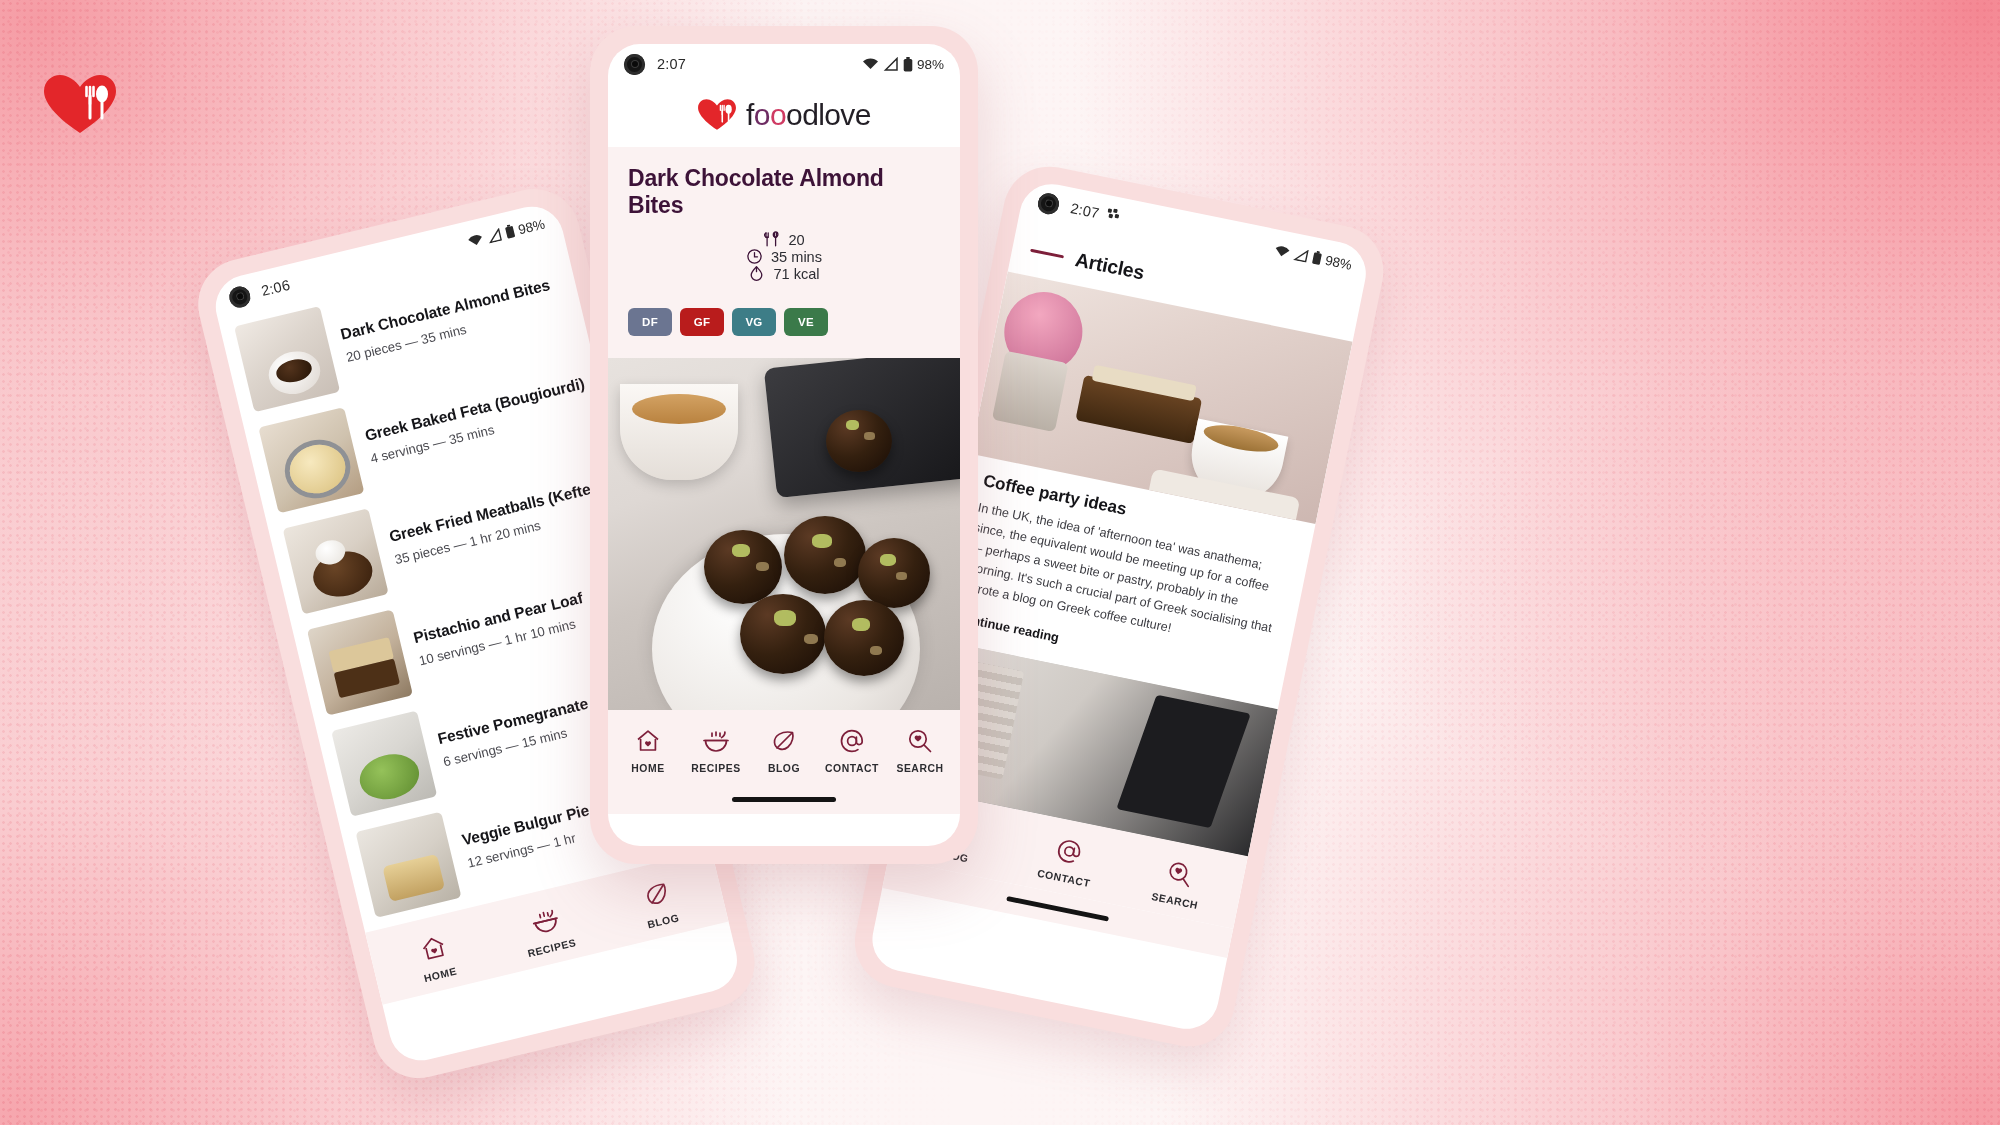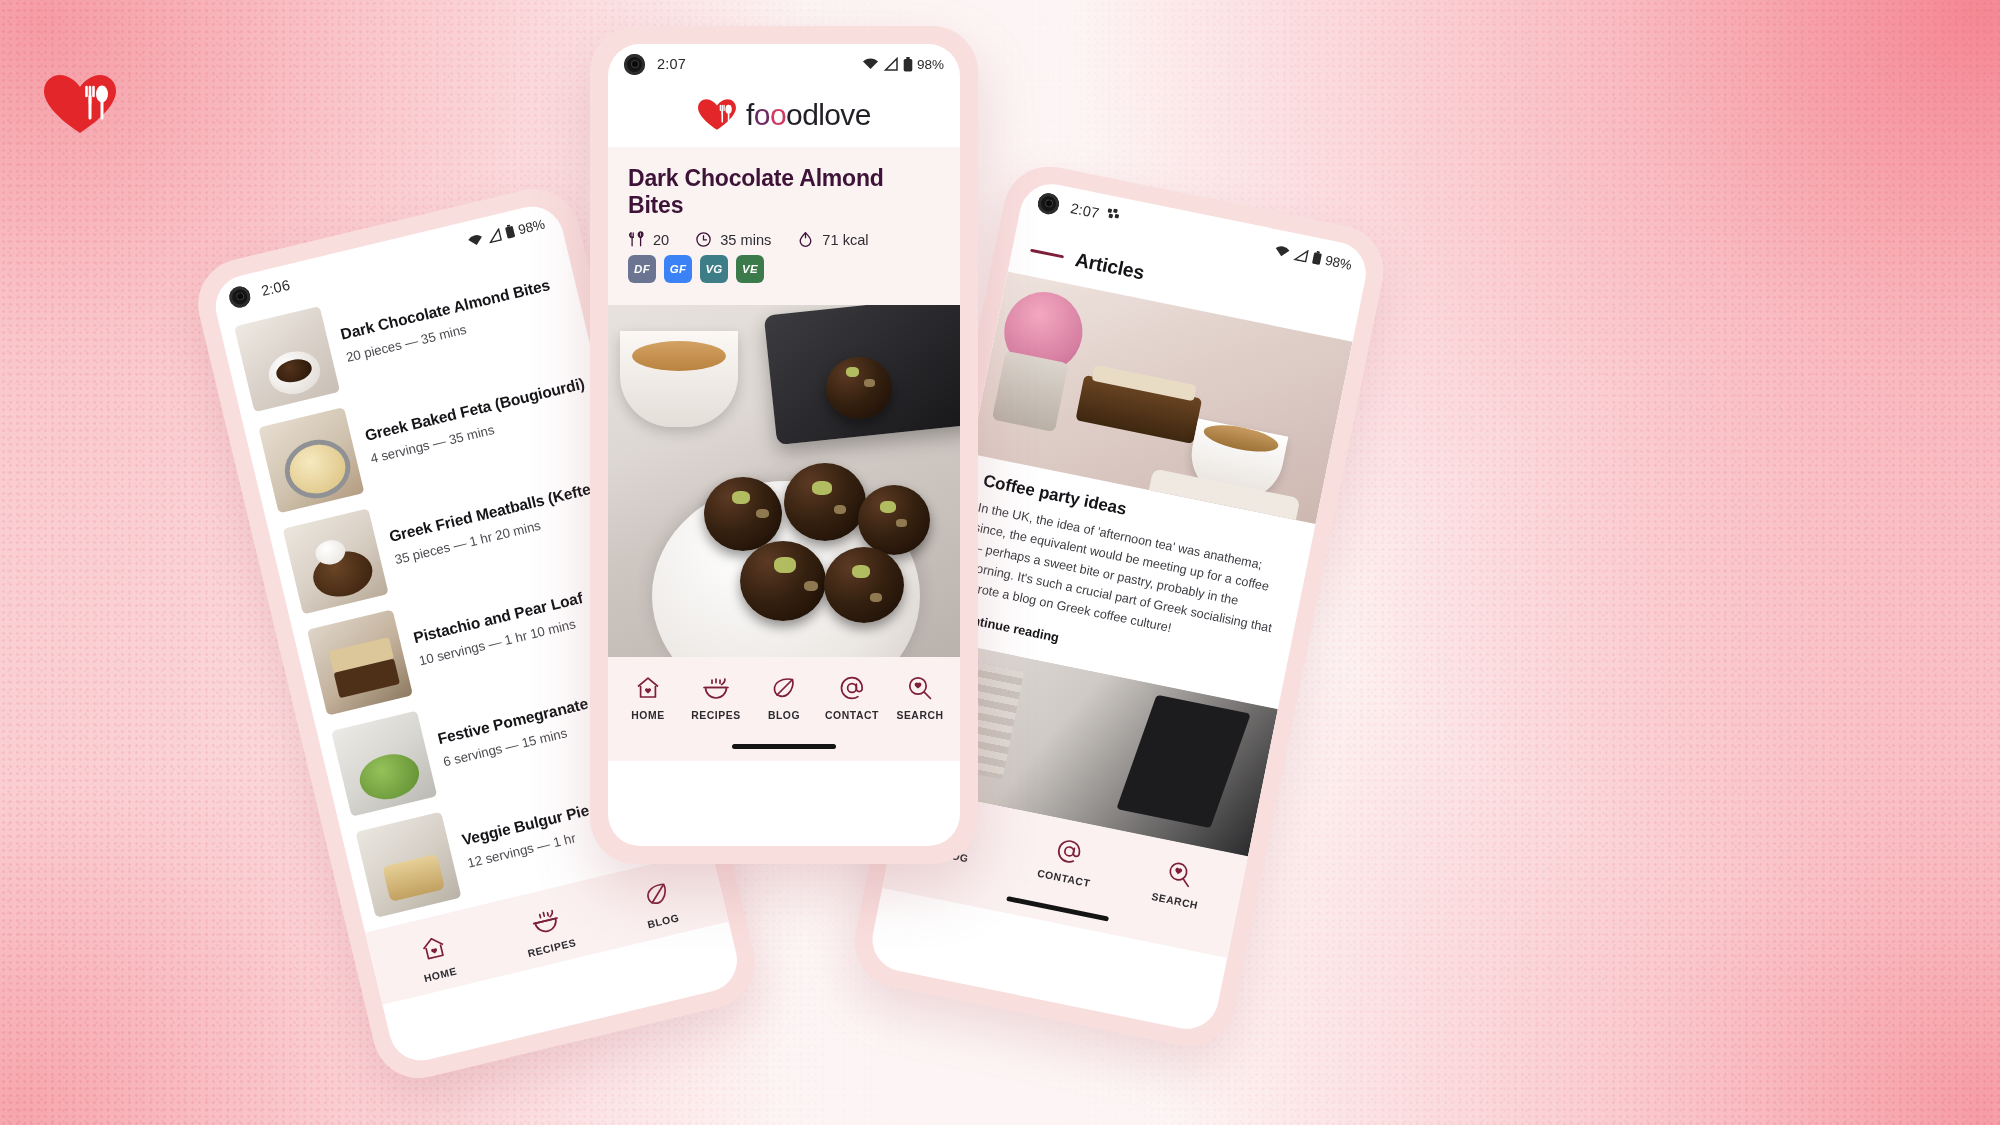--- a/index.html
+++ b/index.html
@@ -77,26 +77,26 @@
   
   .logo-row{display:flex;align-items:center;justify-content:center;gap:9px;
             padding:14px 0 16px;}
   .logo-text{font-size:30px;font-weight:400;letter-spacing:-.6px;line-height:1;}
 
   
   .rcard{background:#fbf2f2;padding:18px 20px 22px;}
   .rtitle{font-size:23px;font-weight:700;color:#3d1338;line-height:1.18;margin:0 0 12px;
           letter-spacing:-.2px;}
   .rdesc{font-size:14.6px;line-height:1.52;color:#3b3b40;margin:0 0 16px;}
-  .rmeta{display:flex;align-items:center;gap:26px;margin-bottom:7px;}
+  .rmeta{display:flex;align-items:center;margin-bottom:26px;flex-direction:column;}
   .mi{display:flex;align-items:center;gap:8px;font-size:14.6px;color:#2d2d33;}
   .mi svg{display:block;}
   .rbadges{display:flex;gap:8px;}
-  .badge{width:28px;height:28px;border-radius:6px;display:flex;align-items:center;
-         justify-content:center;color:#fff;font-size:11.5px;font-weight:700;letter-spacing:.3px;font-style:italic;}
+  .badge{width:44px;height:28px;border-radius:6px;display:flex;align-items:center;
+         justify-content:center;color:#fff;font-size:11.5px;font-weight:700;letter-spacing:.3px;}
 
   
   .hero{position:relative;height:352px;overflow:hidden;background:#cfcac6;}
   .hero .sky{position:absolute;inset:0;
     background:linear-gradient(160deg,#e7e2de 0%,#ded8d4 32%,#cdc6c1 55%,#b9b2ad 100%);}
   .cupw{position:absolute;left:12px;top:26px;width:118px;height:96px;border-radius:0 0 52px 52px;
     background:linear-gradient(180deg,#fbf8f5,#e4ded8);box-shadow:0 5px 14px rgba(0,0,0,.18);}
   .cupw::before{content:"";position:absolute;left:12px;top:10px;right:12px;height:30px;border-radius:50%;
     background:linear-gradient(180deg,#d3a263,#b9823f);}
   .tray{position:absolute;right:-10px;top:0;width:200px;height:130px;border-radius:10px;
@@ -443,21 +443,21 @@
         <span class="mi">
           <svg width="17" height="17" viewBox="0 0 17 17" fill="none" stroke="#3d1338" stroke-width="1.3" stroke-linejoin="round">
             <path d="M8.5 1.8 C5.4 5 3.2 7 3.2 10 a5.3 5.3 0 0 0 10.6 0 c0-3-2.3-5-5.3-8.2Z"></path>
             <path d="M8.5 1.8 v5.4"></path>
           </svg>
           <span>71 kcal</span>
         </span>
       </div>
       <div class="rbadges" id="badges">
           <div class="badge" style="background: rgb(107, 117, 145);">DF</div>
-          <div class="badge" style="background: #3b82f6;">GF</div>
+          <div class="badge" style="background: #b91c1c;">GF</div>
           <div class="badge" style="background: rgb(61, 125, 135);">VG</div>
           <div class="badge" style="background: rgb(59, 122, 74);">VE</div>
         </div>
     </div>
 
     <div class="hero">
       <div class="sky"></div>
       <div class="tray"></div>
       <div class="cupw"></div>
       <div class="bite" style="left:218px;top:52px;width:66px;height:62px"></div>

